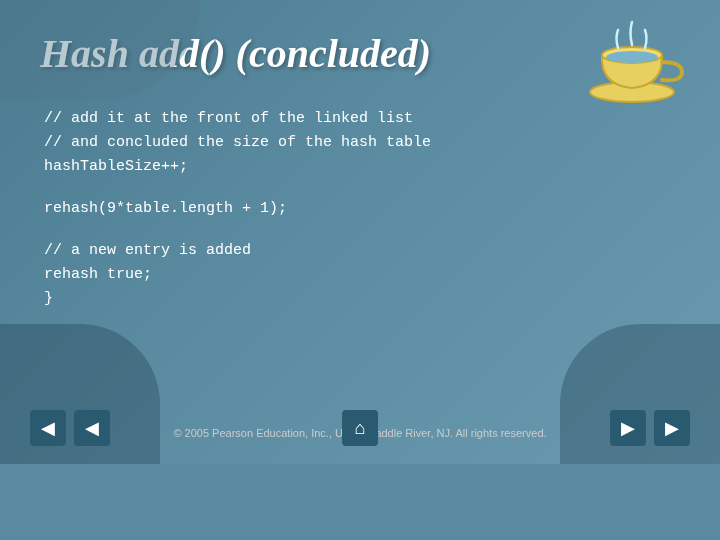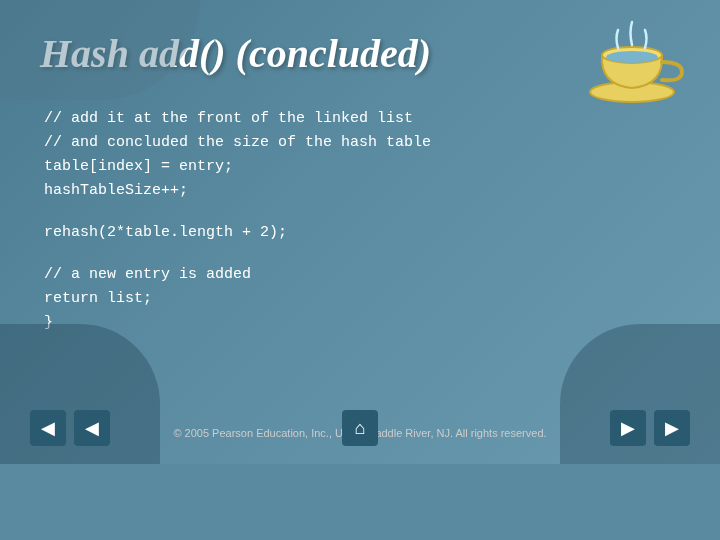--- a/index.html
+++ b/index.html
@@ -157,31 +157,30 @@
     </svg>
   </div>
 
   <h1 class="title">Hash add() (concluded)</h1>
 
   <div class="code-block">
 
     <div class="section">
       <div class="comment">// add it at the front of the linked list</div>
       <div class="comment">// and concluded the size of the hash table</div>
-      <div>table[index] = entry;</div>
       <div>hashTableSize++;</div>
     </div>
 
     <div class="section">
-      <div>    rehash(2*table.length + 2);</div>
+      <div>    rehash(9*table.length + 1);</div>
     </div>
 
     <div class="section">
       <div class="comment">// a new entry is added</div>
-      <div>return list;</div>
+      <div>rehash true;</div>
       <div>}</div>
     </div>
 
   </div>
 
   <div class="footer-text">© 2005 Pearson Education, Inc., Upper Saddle River, NJ.  All rights reserved.</div>
 
   <div class="nav-left">
     <button class="nav-btn">◀</button>
     <button class="nav-btn">◀</button>

